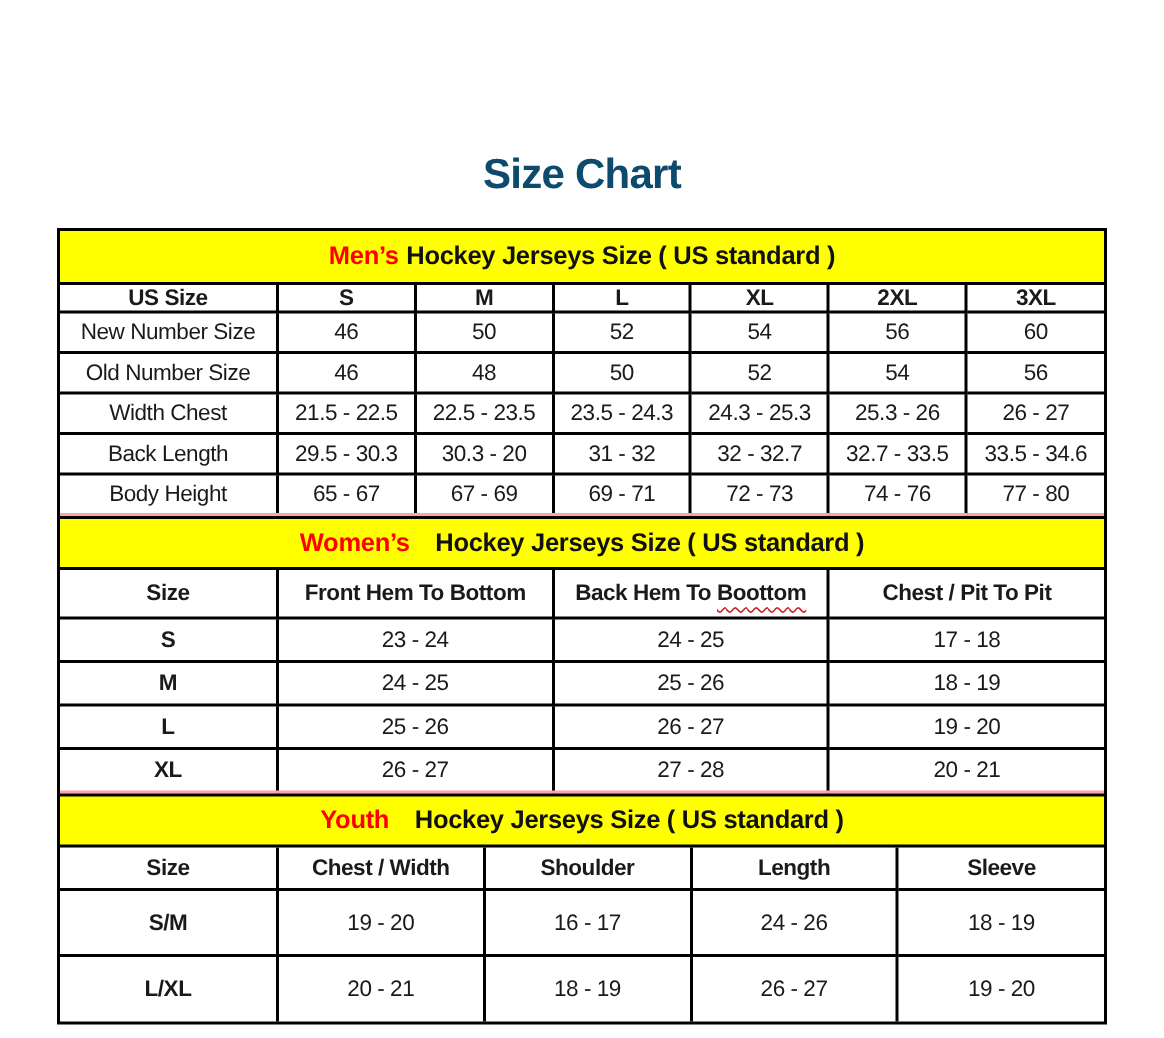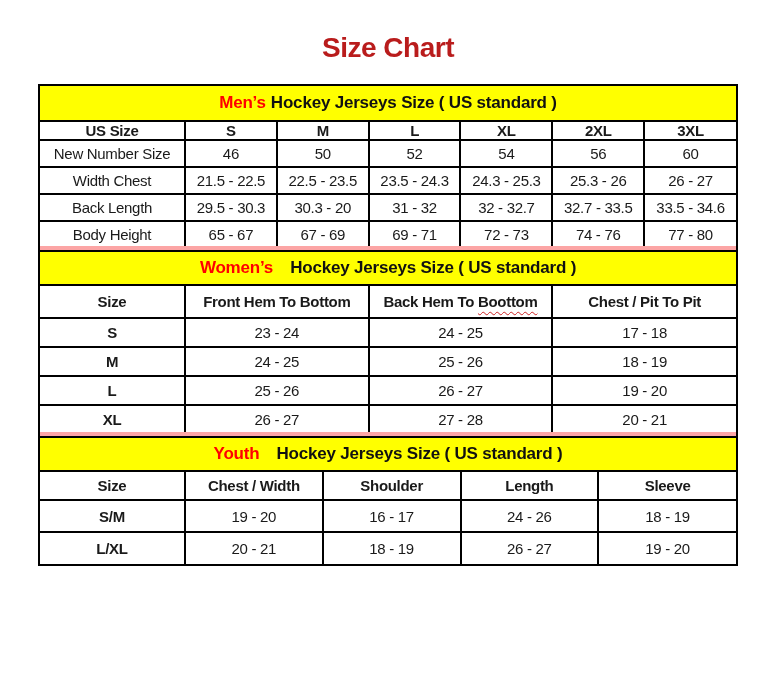--- a/index.html
+++ b/index.html
@@ -6,26 +6,26 @@
   html, body {
     width: 776px; height: 692px;
     background: #ffffff;
     font-family: "Liberation Sans", sans-serif;
     color: #1a1a1a;
     overflow: hidden;
   }
   .page { width: 776px; height: 692px; position: relative; }
 
   .page-title {
-    padding-top: 32px;
+    padding-top: 100px;
     text-align: center;
     font-size: 28px;
     font-weight: bold;
     letter-spacing: -0.5px;
-    color: #b91c1c;
+    color: #0c4a6e;
   }
 
   .chart {
     width: 700px;
     margin: 20px auto 0 auto;
     border: 2px solid #000;
     background: #fff;
   }
 
   .band {
@@ -58,31 +58,31 @@
     padding: 0 2px;
     overflow: hidden;
     white-space: nowrap;
   }
   
   table.tbl tr td:first-child { border-left: 0; }
   table.tbl tr td:last-child  { border-right: 0; }
   table.tbl tr:first-child td { border-top: 0; }
   table.tbl tr:last-child td  { border-bottom: 0; }
   table.tbl.section-end tr:last-child td { border-bottom: 0; }
-  table.tbl:not(.section-end) tr:last-child td { border-bottom: 4px solid #fca5a5; margin-left: 44px; }
+  table.tbl:not(.section-end) tr:last-child td { border-bottom: 2px solid #fca5a5; margin-left: 44px; }
 
   td.hd { font-weight: bold; }
   td.lbl { font-weight: normal; }
   td.lbl-b { font-weight: bold; }
 
   .mens td    { height: 27px; }
   .mens tr.hrow td { height: 14px; }
   .womens td  { height: 29px; }
   .womens tr.hrow td { height: 32px; }
-  .youth td   { height: 32px; }
+  .youth td   { height: 44px; }
   .youth tr.hrow td { height: 28px; }
 
   .wavy {
     text-decoration: underline;
     text-decoration-style: wavy;
     text-decoration-color: #cc2222;
     text-decoration-thickness: 1px;
     text-underline-offset: 4px;
   }
 </style>
@@ -122,20 +122,29 @@
       <tr>
         <td class="lbl">New Number Size</td>
         <td>46</td>
         <td>50</td>
         <td>52</td>
         <td>54</td>
         <td>56</td>
         <td>60</td>
       </tr>
       <tr>
+        <td class="lbl">Old Number Size</td>
+        <td>46</td>
+        <td>48</td>
+        <td>50</td>
+        <td>52</td>
+        <td>54</td>
+        <td>56</td>
+      </tr>
+      <tr>
         <td class="lbl">Width Chest</td>
         <td>21.5 - 22.5</td>
         <td>22.5 - 23.5</td>
         <td>23.5 - 24.3</td>
         <td>24.3 - 25.3</td>
         <td>25.3 - 26</td>
         <td>26 - 27</td>
       </tr>
       <tr>
         <td class="lbl">Back Length</td>

